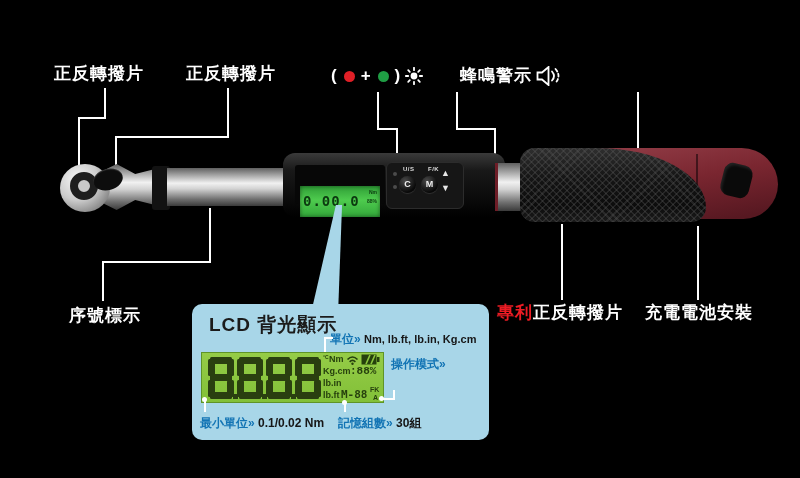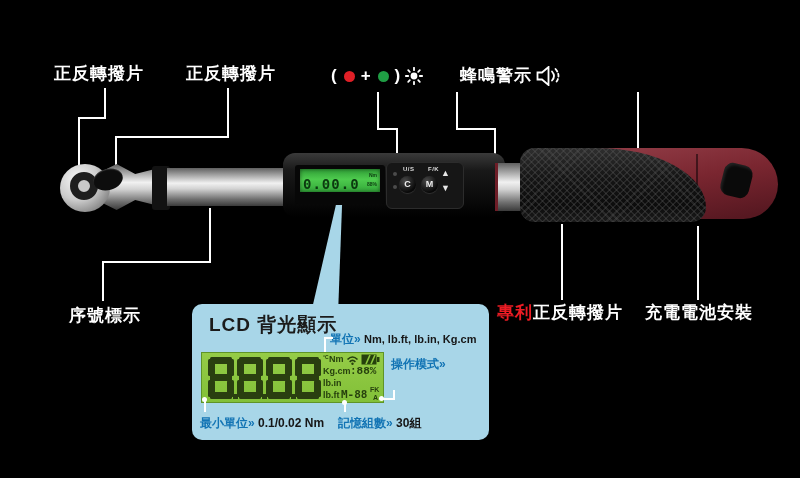--- a/index.html
+++ b/index.html
@@ -113,21 +113,21 @@
   <div class="abs" style="left:60px;top:164px;width:50px;height:48px;border-radius:50%;background:radial-gradient(circle at 35% 32%,#f7f7f7,#cccccc 45%,#8d8d8d 75%,#4e4e4e)"></div>
   <div class="abs" style="left:70px;top:172px;width:28px;height:28px;border-radius:50%;background:#c9c9c9;border:8px solid #1e1e1e;box-sizing:border-box"></div>
 
   <div class="abs" style="left:93px;top:169px;width:30px;height:21px;border-radius:50%;background:#0d0d0d;transform:rotate(-15deg);box-shadow:inset 0 1px 1px rgba(255,255,255,.18)"></div>
 
   <div class="abs" style="left:283px;top:153px;width:222px;height:64px;border-radius:12px;background:linear-gradient(180deg,#3a3a3a,#181818 28%,#0b0b0b 70%,#000)"></div>
 
   <div class="abs" style="left:386px;top:162px;width:76px;height:45px;border-radius:6px;background:#161616;border:1px solid #2c2c2c"></div>
 
   <div class="abs" style="left:295px;top:165px;width:90px;height:39px;border-radius:3px;background:#070707"></div>
-  <div class="abs" style="left:300px;top:169px;width:80px;height:23px;background:linear-gradient(180deg,#2f9e36,#4ecb4e 45%,#33a83a);box-shadow:inset 0 0 4px rgba(0,0,0,.5)">
+  <div class="abs" style="left:300px;top:186px;width:80px;height:31px;background:linear-gradient(180deg,#2f9e36,#4ecb4e 45%,#33a83a);box-shadow:inset 0 0 4px rgba(0,0,0,.5)">
     <span style="position:absolute;left:3px;top:7px;font-family:'DejaVu Sans Mono',monospace;font-weight:bold;font-size:14px;color:#0c3a10;letter-spacing:1px">0.00.0</span>
     <span style="position:absolute;right:3px;top:3px;font-size:5px;font-weight:bold;color:#0c3a10">Nm</span>
     <span style="position:absolute;right:3px;top:12px;font-size:5px;font-weight:bold;color:#0c3a10">88%</span>
   </div>
 
   <div class="abs" style="left:393px;top:172px;width:4px;height:4px;border-radius:50%;background:#4b4b4b"></div>
   <div class="abs" style="left:393px;top:185px;width:4px;height:4px;border-radius:50%;background:#4b4b4b"></div>
 
   <div class="tinylbl" style="left:403px;top:166px">U/S</div>
   <div class="tinylbl" style="left:428px;top:166px">F/K</div>

